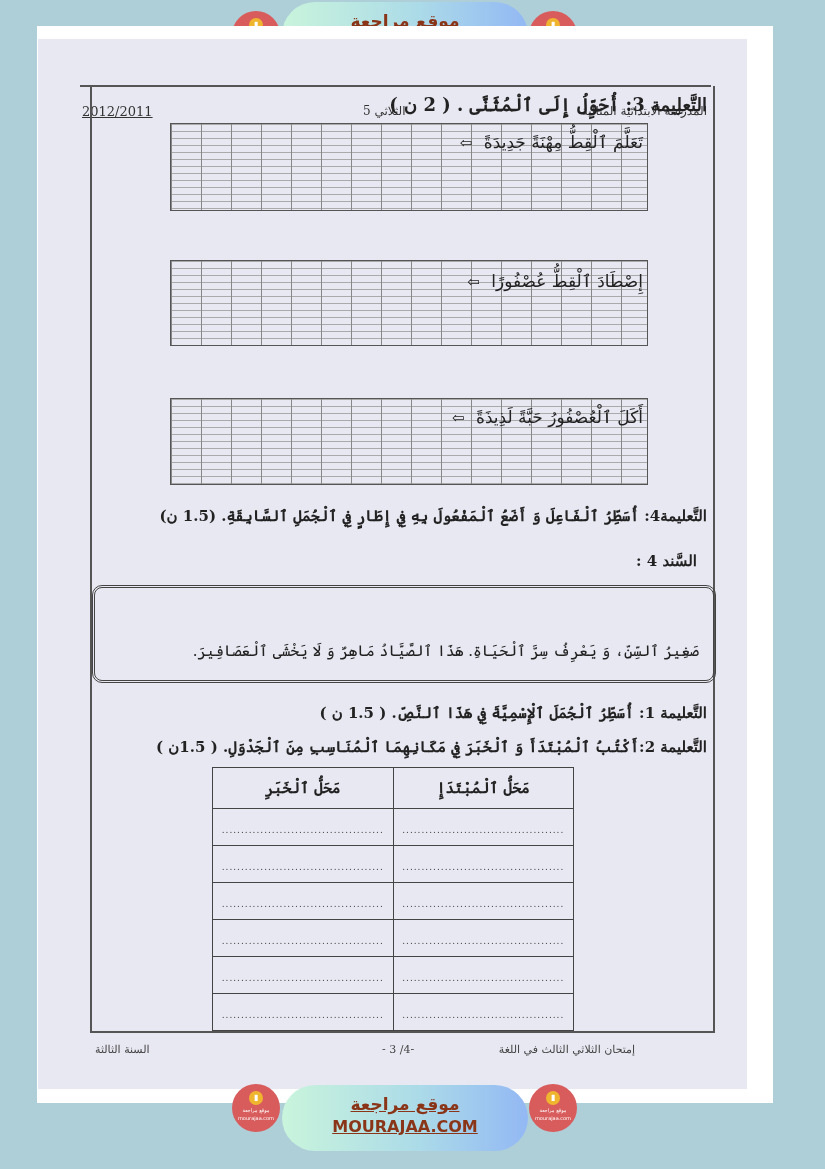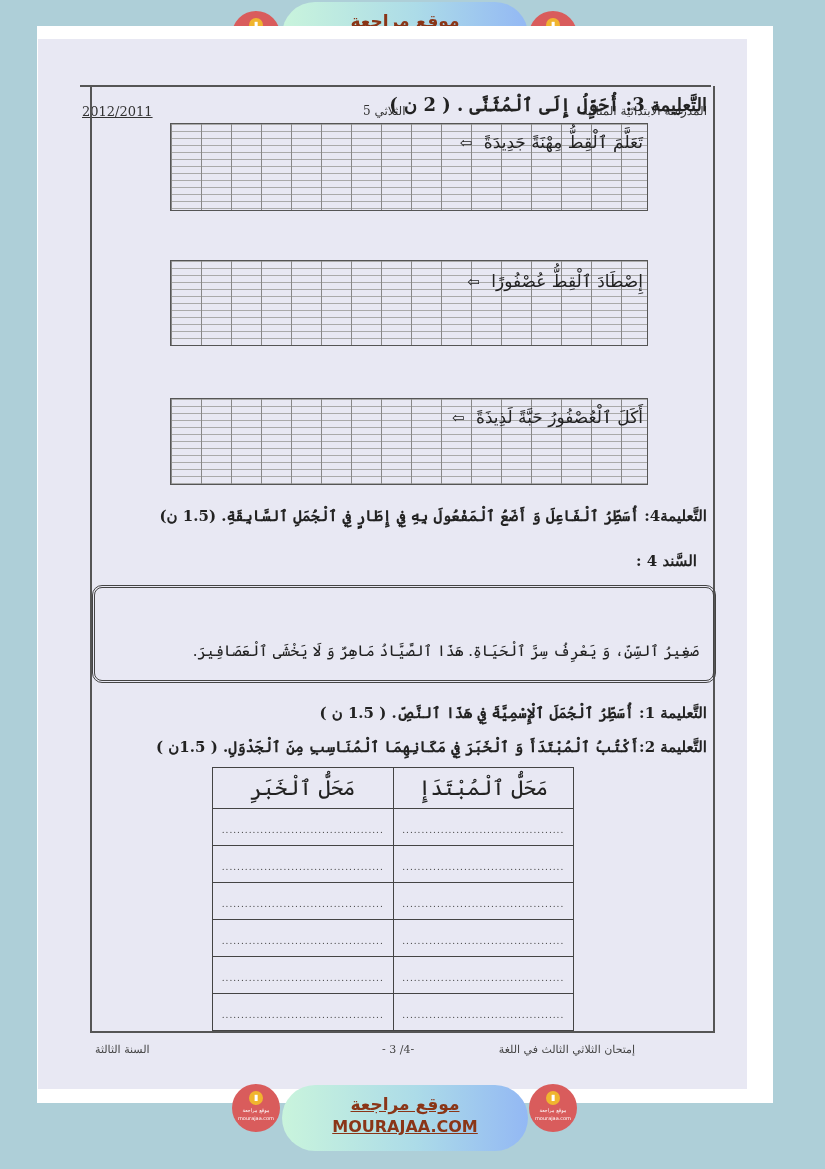--- a/index.html
+++ b/index.html
@@ -35,21 +35,21 @@
   .arrow { display:inline-block; margin-right:6px; font-size:15px; }
 
   .sanad-box {
     position:absolute; left:92px; top:585px; width:624px; height:98px;
     border:3px double #444; border-radius:10px; box-sizing:border-box;
   }
   .sanad-line { position:absolute; right:14px; direction:rtl; font-family:"DejaVu Serif", serif; font-size:15px; color:#222; white-space:nowrap; }
 
   table.mtable { position:absolute; left:212px; top:767px; width:362px; border-collapse:collapse; }
   table.mtable td, table.mtable th { border:1.5px solid #444; height:34px; text-align:center; font-family:"DejaVu Serif", serif; color:#222; }
-  table.mtable th { font-size:21px; font-weight:normal; height:38px; }
+  table.mtable th { font-size:15px; font-weight:bold; height:38px; }
   .dots { font-size:9px; letter-spacing:1px; color:#444; }
 
   .footer { position:absolute; top:1043px; font-family:"DejaVu Serif", serif; font-size:11px; color:#444; direction:rtl; }
   .foot-left { left:95px; }
   .foot-center { left:382px; direction:ltr; }
   .foot-right { right:190px; }
 
   .banner {
     position:absolute; left:282px; width:246px; height:66px; border-radius:33px;
     background:linear-gradient(90deg, #c9f4dc 0%, #acdbe8 55%, #93b8f4 100%);

